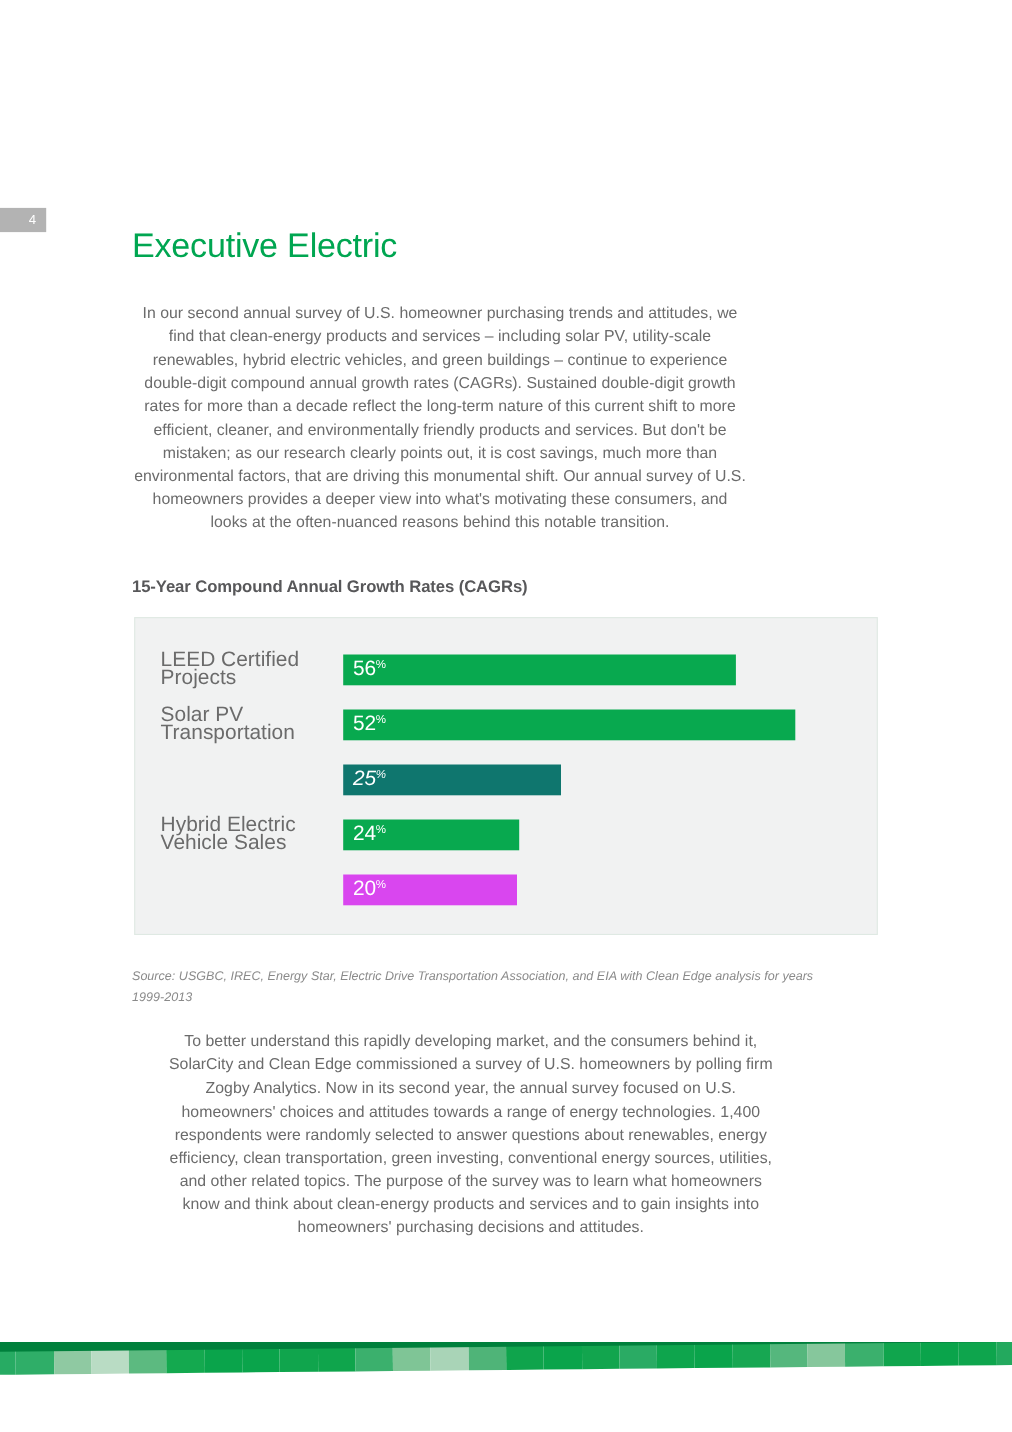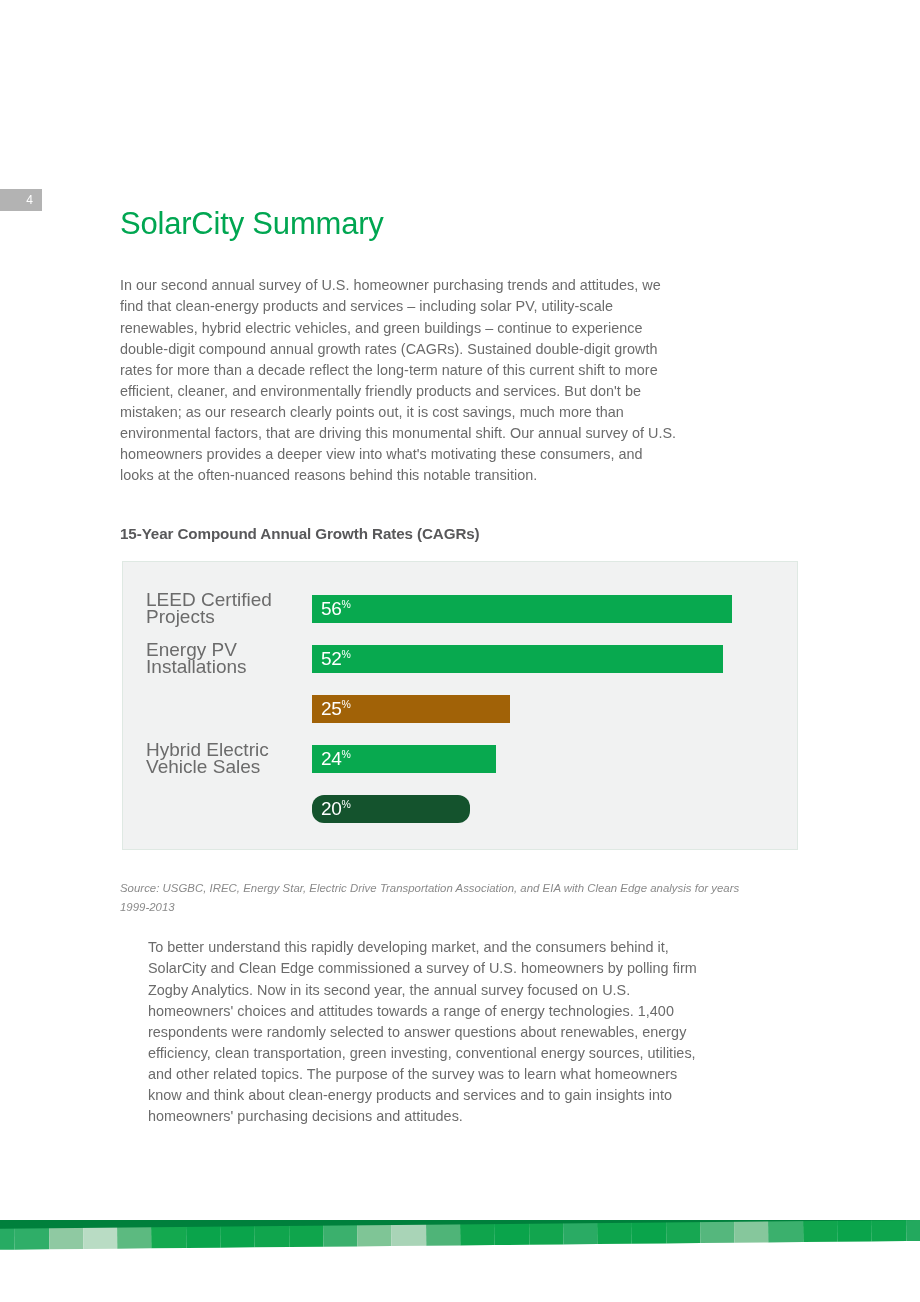--- a/index.html
+++ b/index.html
@@ -47,20 +47,21 @@
 
   
   .para {
     position: absolute;
     left: 120px;
     width: 560px;
     font-size: 14.4px;
     line-height: 21.1px;
     color: #6b6b6b;
     letter-spacing: 0.02px;
+    text-align: center;
   }
   .para-intro { top: 261px; }
   .para-closing { top: 923px; margin-left: 28px; }
 
   
   .chart-heading {
     position: absolute;
     left: 120px;
     top: 512px;
     font-size: 15.2px;
@@ -179,62 +180,62 @@
     transform: rotate(-0.55deg);
     transform-origin: left top;
     background: #00803c;
   }
 </style>
 </head>
 <body>
 
 <div class="page-badge">4</div>
 
-<h1 class="page-title">SolarCity Summary</h1>
+<h1 class="page-title">Executive Electric</h1>
 
 <p class="para para-intro">In our second annual survey of U.S. homeowner purchasing trends and attitudes, we find that clean-energy products and services – including solar PV, utility-scale renewables, hybrid electric vehicles, and green buildings – continue to experience double-digit compound annual growth rates (CAGRs). Sustained double-digit growth rates for more than a decade reflect the long-term nature of this current shift to more efficient, cleaner, and environmentally friendly products and services. But don't be mistaken; as our research clearly points out, it is cost savings, much more than environmental factors, that are driving this monumental shift. Our annual survey of U.S. homeowners provides a deeper view into what's motivating these consumers, and looks at the often-nuanced reasons behind this notable transition.</p>
 
 <h2 class="chart-heading">15-Year Compound Annual Growth Rates (CAGRs)</h2>
 
 <div class="chart-panel">
   <div class="chart-rows" id="chart-rows">
       <div class="chart-row" style="top: 22px;">
         <div class="bar-label">LEED Certified<br>Projects</div>
-        <div class="bar-track" style="width: 420px;">
+        <div class="bar-track" style="width: 357px;">
           <div class="bar-fill" style="width: 100%; background: rgb(8, 169, 79);">
             <span class="bar-value">56<span class="pct">%</span></span>
           </div>
         </div>
       </div>
       <div class="chart-row" style="top: 72px;">
-        <div class="bar-label">Energy PV Installations</div>
+        <div class="bar-label">Solar PV Transportation</div>
         <div class="bar-track" style="width: 410.8px;">
           <div class="bar-fill" style="width: 100%; background: rgb(8, 169, 79);">
             <span class="bar-value">52<span class="pct">%</span></span>
           </div>
         </div>
       </div>
       <div class="chart-row" style="top: 122px;">
         <div class="bar-track" style="width: 197.5px;">
-          <div class="bar-fill" style="width: 100%; background: #a16207;">
+          <div class="bar-fill" style="width: 100%; background: #0f766e; font-style: italic;">
             <span class="bar-value">25<span class="pct">%</span></span>
           </div>
         </div>
       </div>
       <div class="chart-row" style="top: 172px;">
         <div class="bar-label">Hybrid Electric<br>Vehicle Sales</div>
-        <div class="bar-track" style="width: 184px;">
+        <div class="bar-track" style="width: 160px;">
           <div class="bar-fill" style="width: 100%; background: rgb(8, 169, 79);">
             <span class="bar-value">24<span class="pct">%</span></span>
           </div>
         </div>
       </div>
       <div class="chart-row" style="top: 222px;">
         <div class="bar-track" style="width: 158px;">
-          <div class="bar-fill" style="width: 100%; background: #14532d; border-radius: 12px;">
+          <div class="bar-fill" style="width: 100%; background: #d946ef;">
             <span class="bar-value">20<span class="pct">%</span></span>
           </div>
         </div>
       </div>
     </div>
 </div>
 
 <p class="source-note">Source:  USGBC, IREC, Energy Star, Electric Drive Transportation Association, and EIA with Clean Edge analysis for years 1999-2013</p>
 
 <p class="para para-closing">To better understand this rapidly developing market, and the consumers behind it, SolarCity and Clean Edge commissioned a survey of U.S. homeowners by polling firm Zogby Analytics. Now in its second year, the annual survey focused on U.S. homeowners' choices and attitudes towards a range of energy technologies. 1,400 respondents were randomly selected to answer questions about renewables, energy efficiency, clean transportation, green investing, conventional energy sources, utilities, and other related topics. The purpose of the survey was to learn what homeowners know and think about clean-energy products and services and to gain insights into homeowners' purchasing decisions and attitudes.</p>

